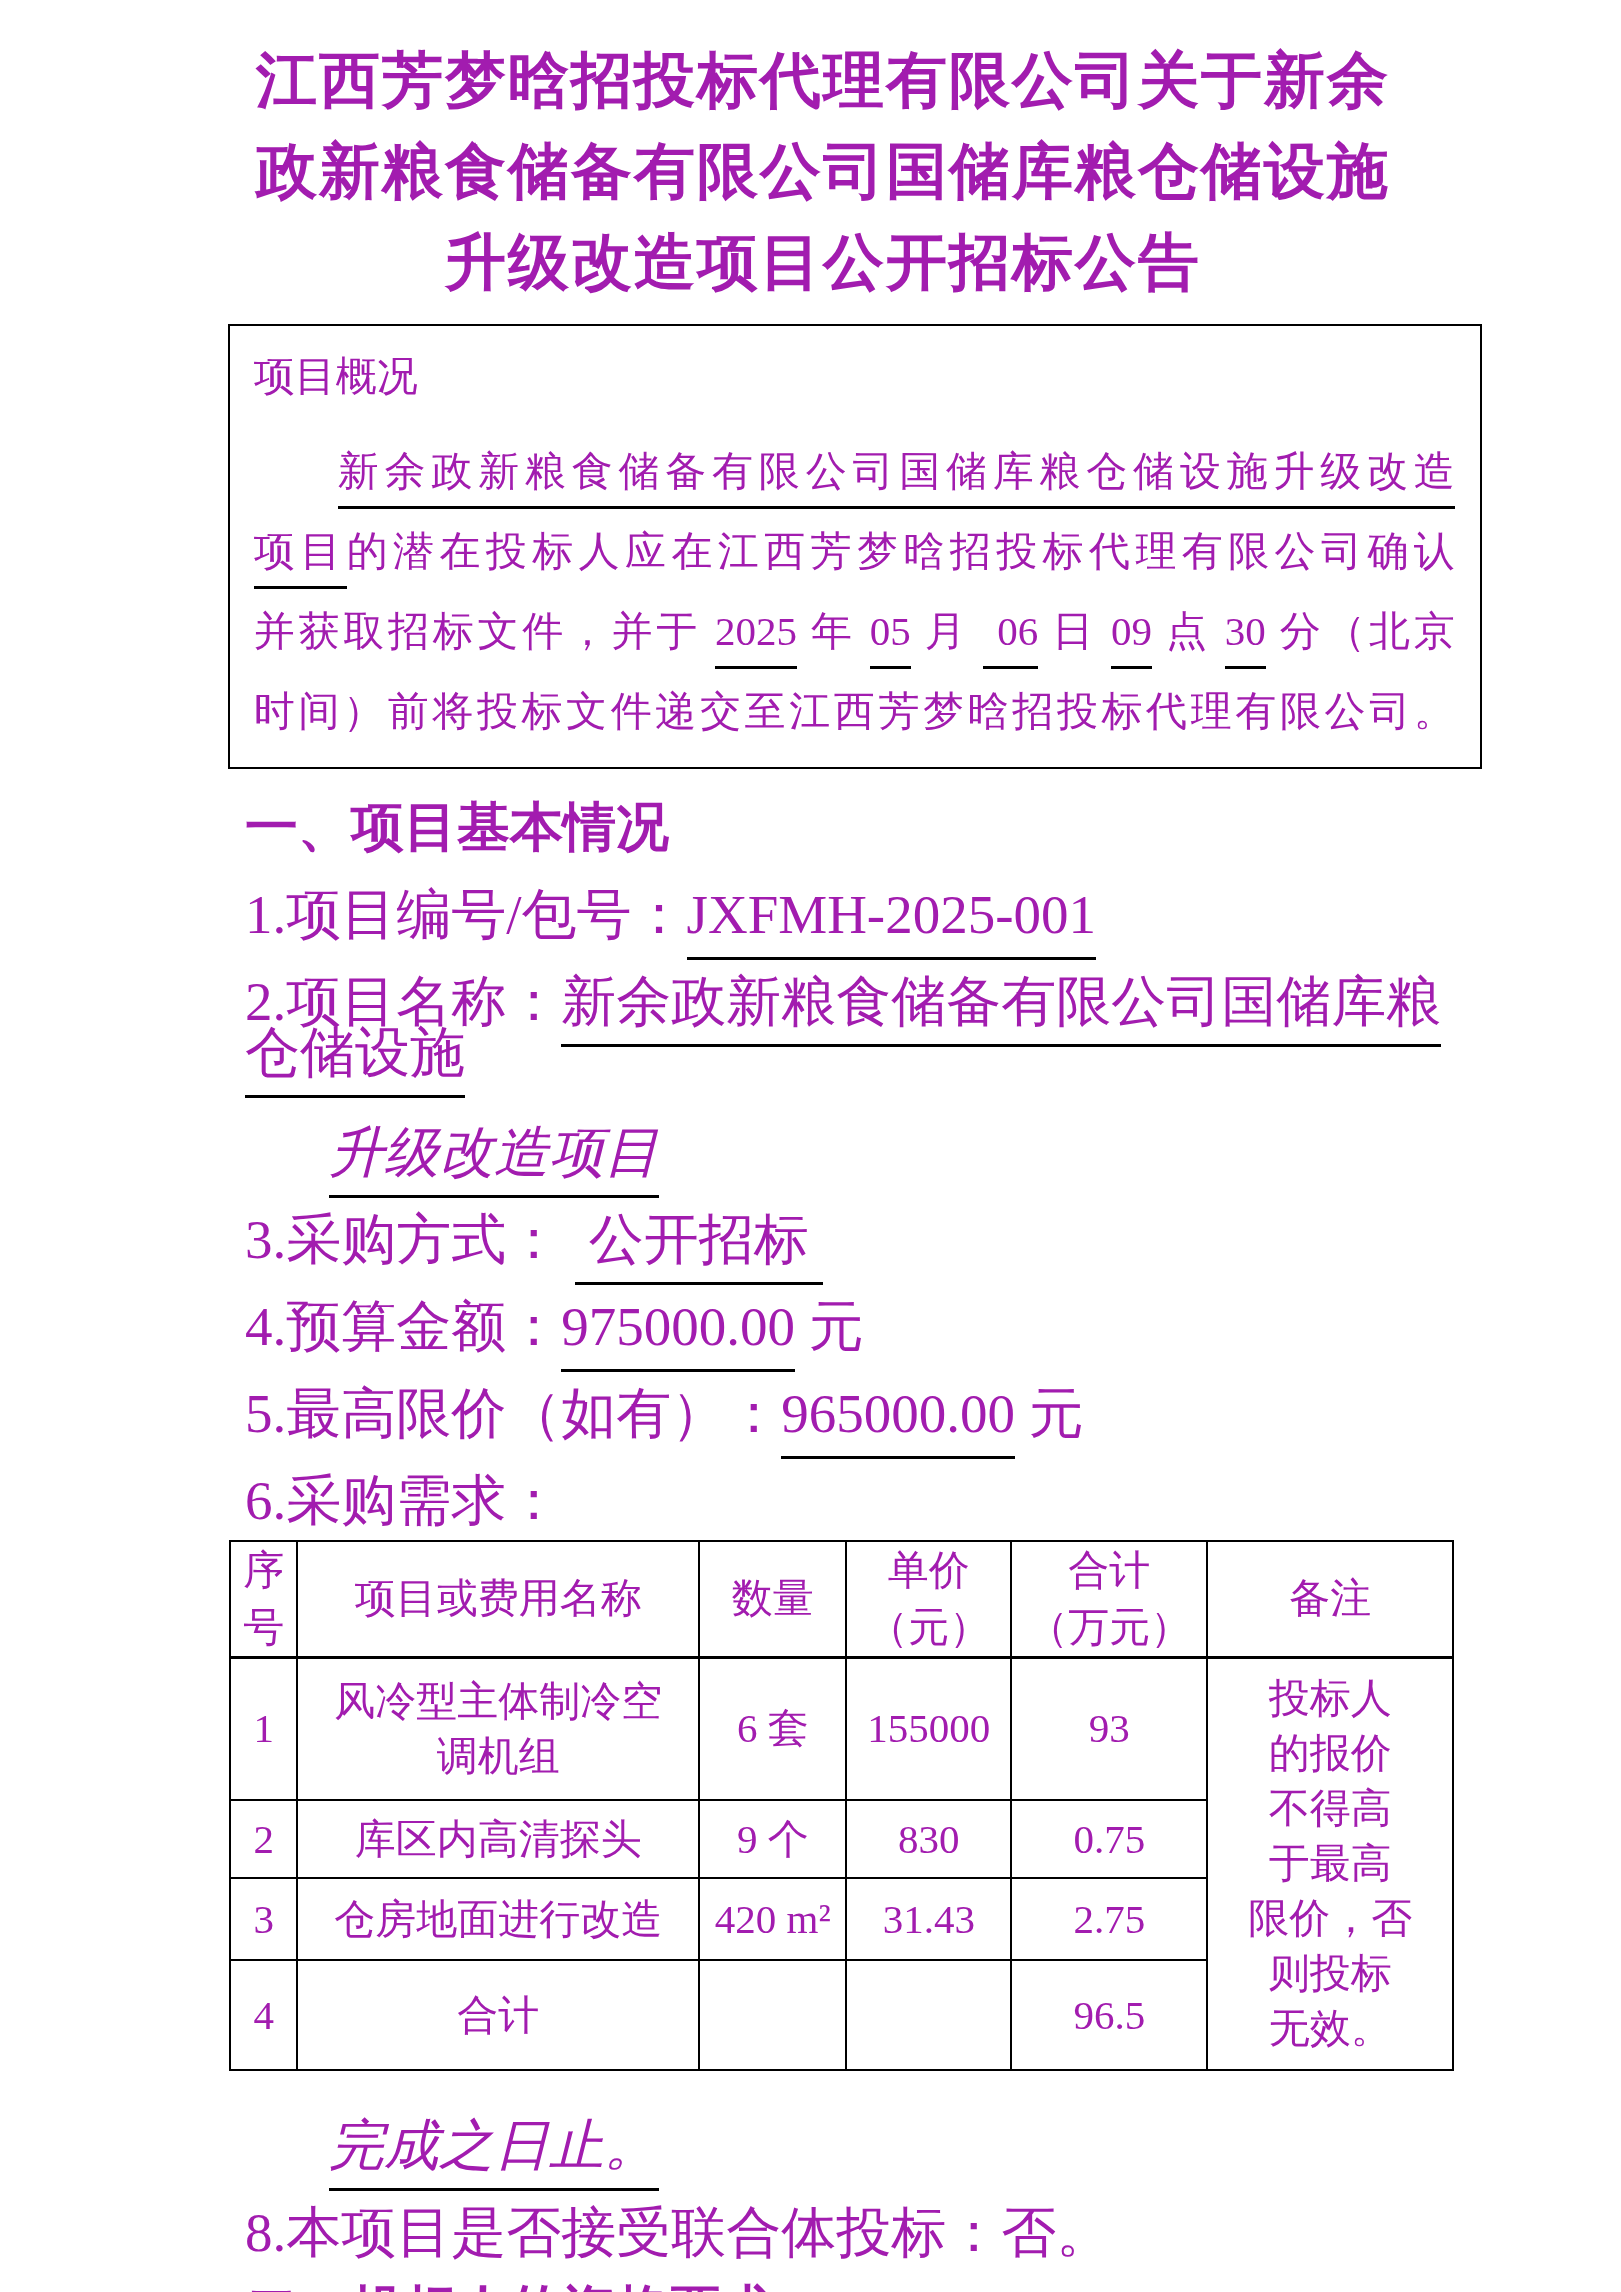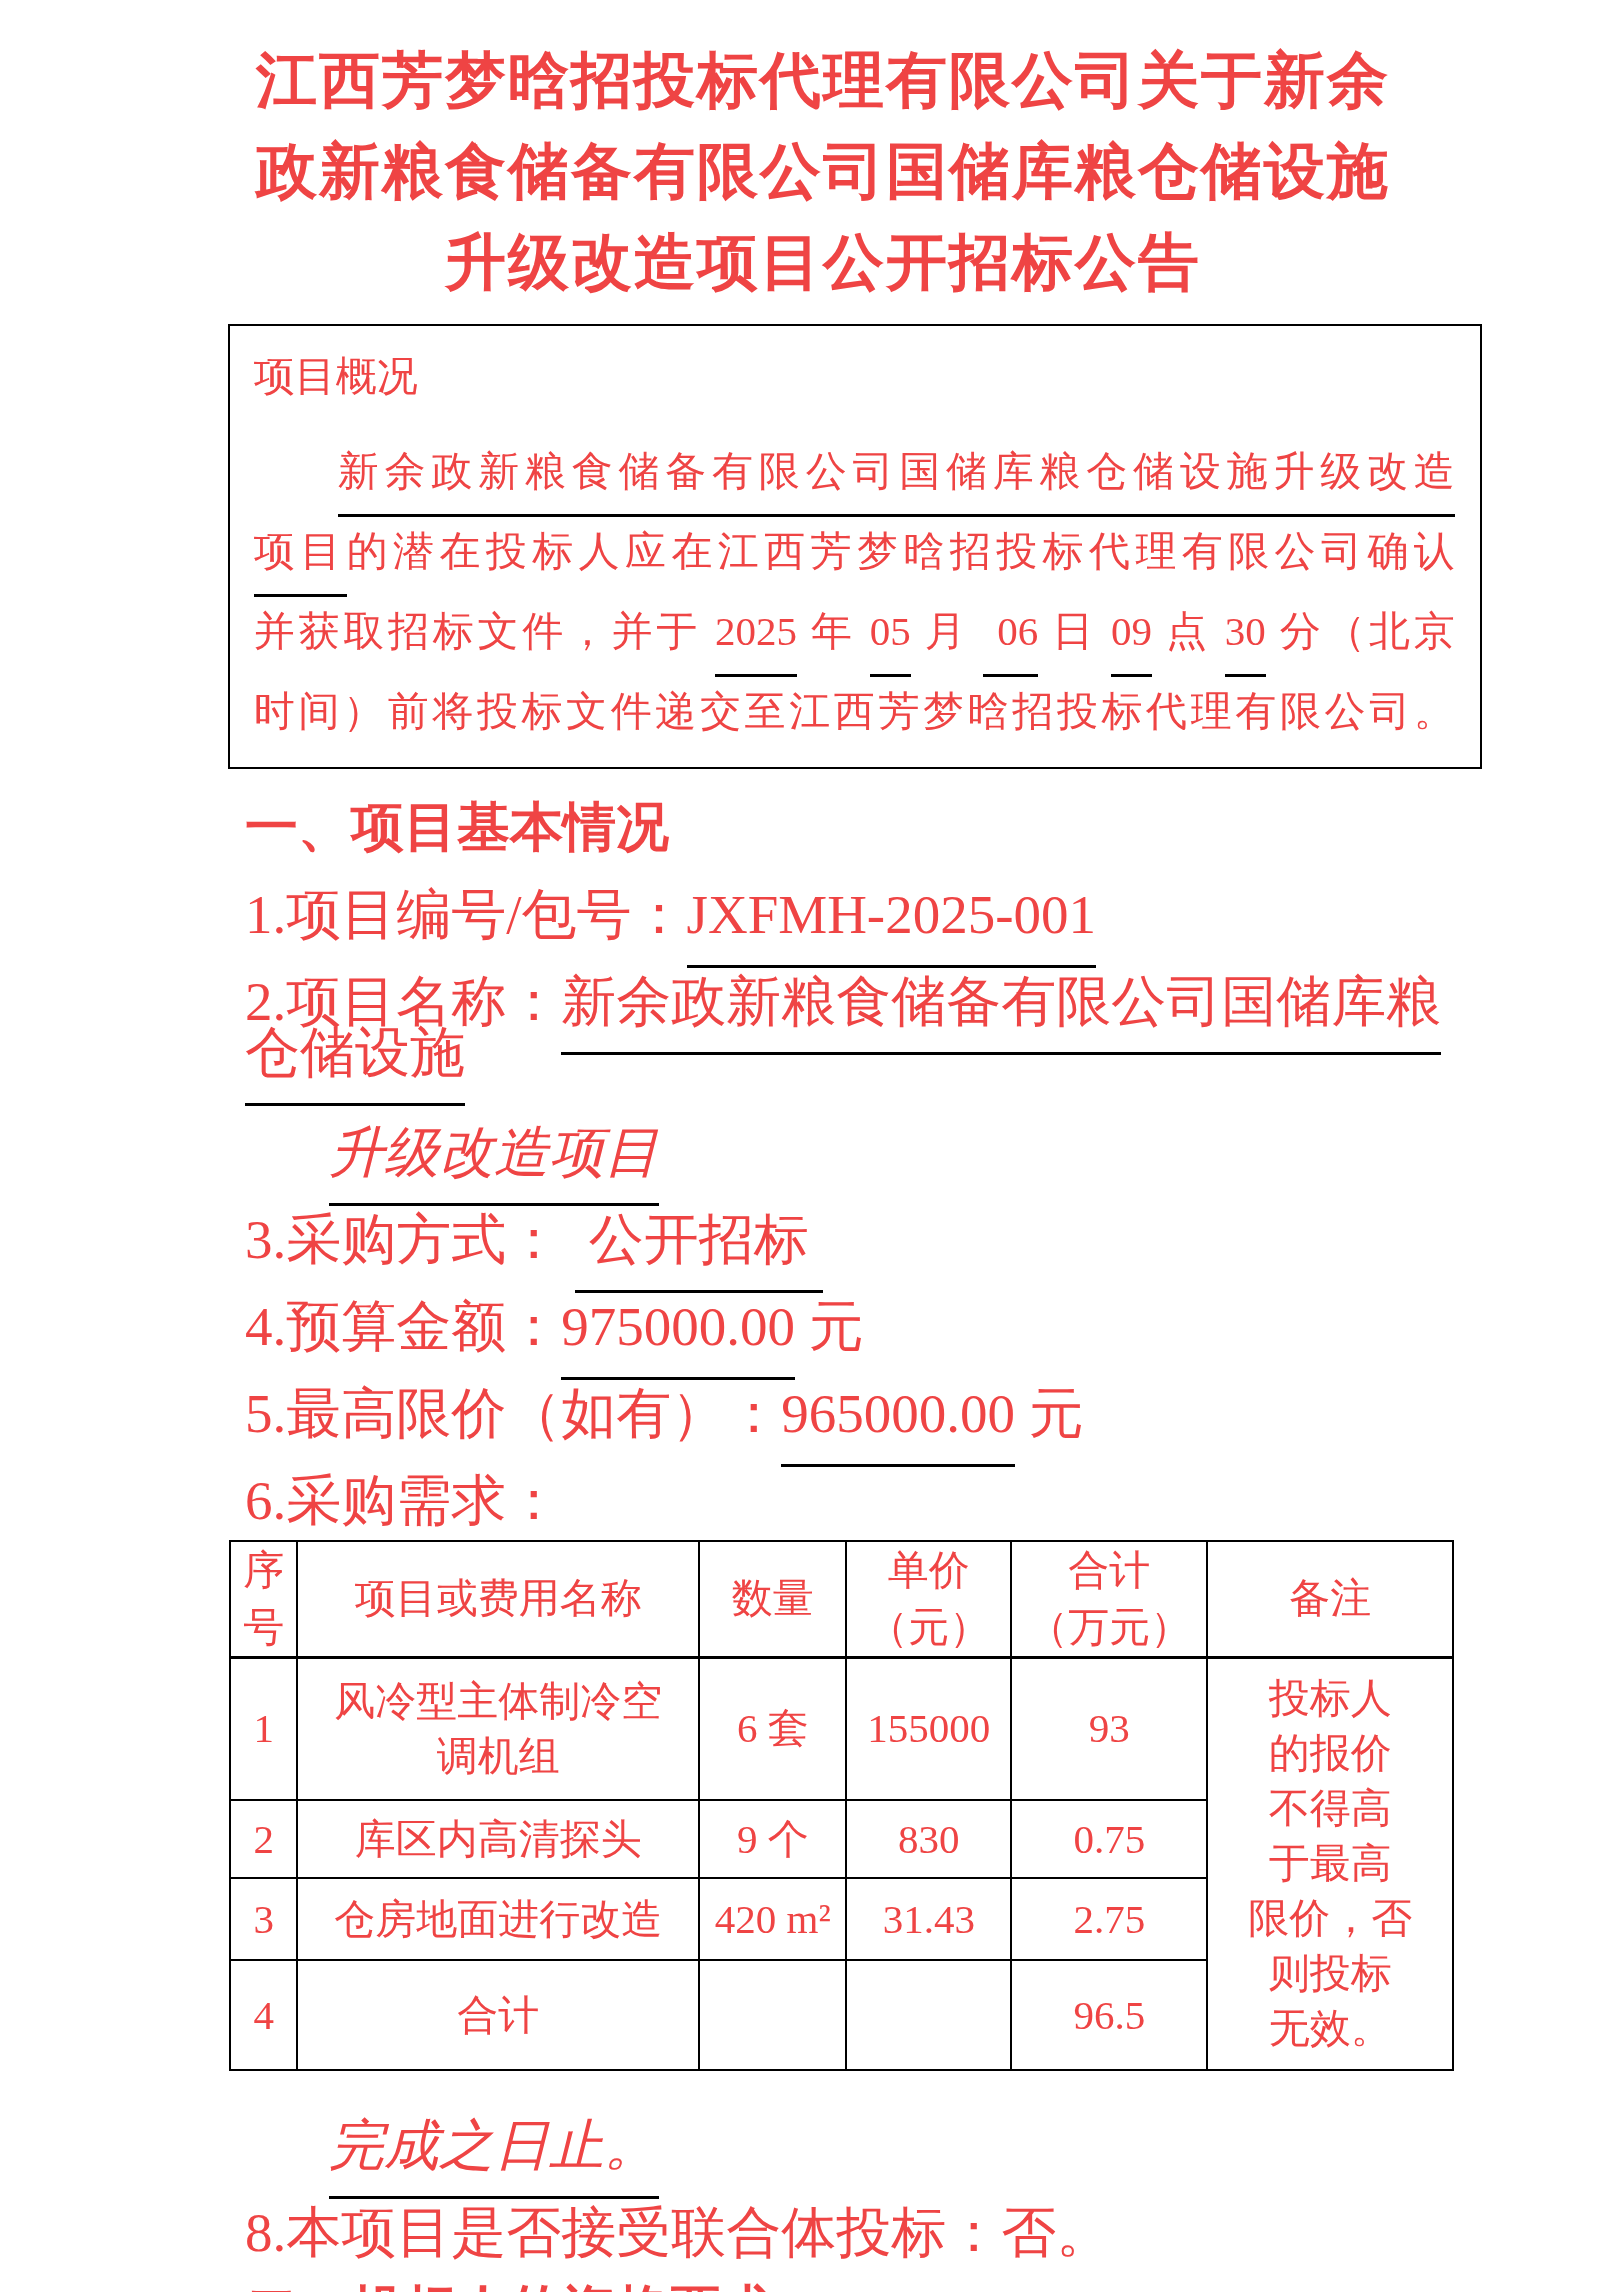--- a/index.html
+++ b/index.html
@@ -5,21 +5,21 @@
   html, body {
     margin: 0;
     padding: 0;
     background: #ffffff;
   }
   .page {
     position: relative;
     width: 1621px;
     height: 2293px;
     background: #ffffff;
-    color: #ef4444;
+    color: #a21caf;
     font-family: "Liberation Serif", "DejaVu Serif", serif;
     box-sizing: border-box;
     padding: 35px 161px 0 245px;
     overflow: hidden;
   }
   
   .title {
     margin-left: -59px;
     text-align: center;
     font-weight: bold;
@@ -43,21 +43,21 @@
   .para { margin-top: 29px; }
   .pline {
     font-size: 41px;
     line-height: 80px;
     white-space: pre-wrap;
     text-align: justify;
     text-align-last: justify;
     text-justify: inter-character;
   }
   .pline.indent { text-indent: 84px; }
-  .u { border-bottom: 3.9px solid #000; padding-bottom: 20px; }
+  .u { border-bottom: 3.9px solid #000; padding-bottom: 12px; }
   
   .item {
     font-size: 55px;
     line-height: 51px;
     margin-top: 36px;
     white-space: pre-wrap;
   }
   .h1 {
     font-weight: bold;
     font-size: 53px;

